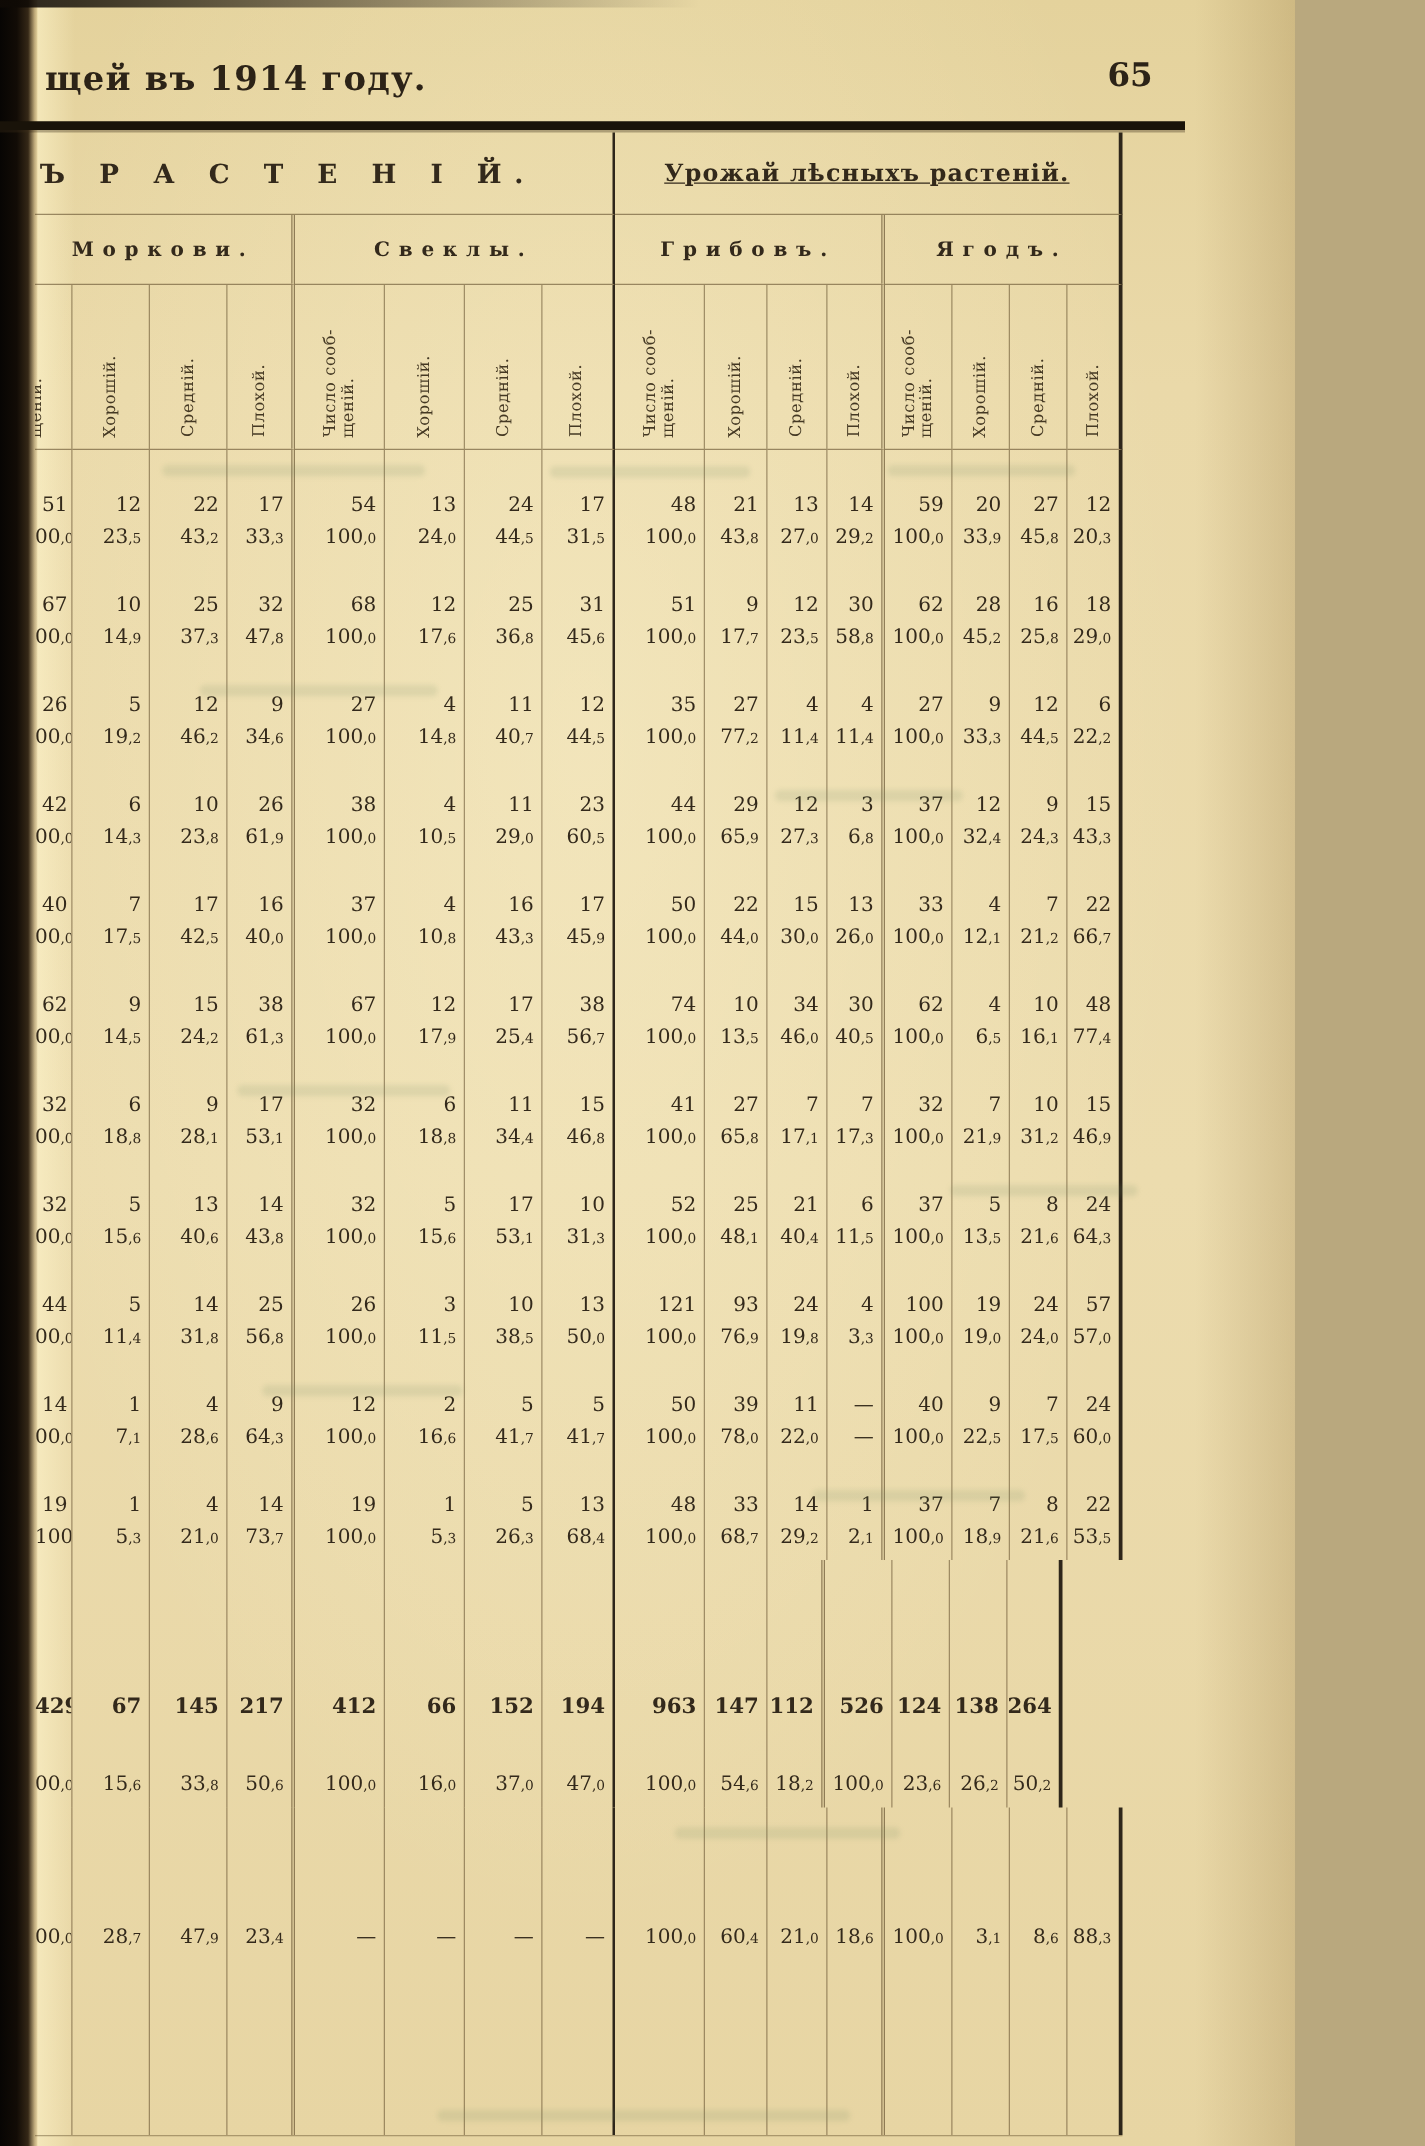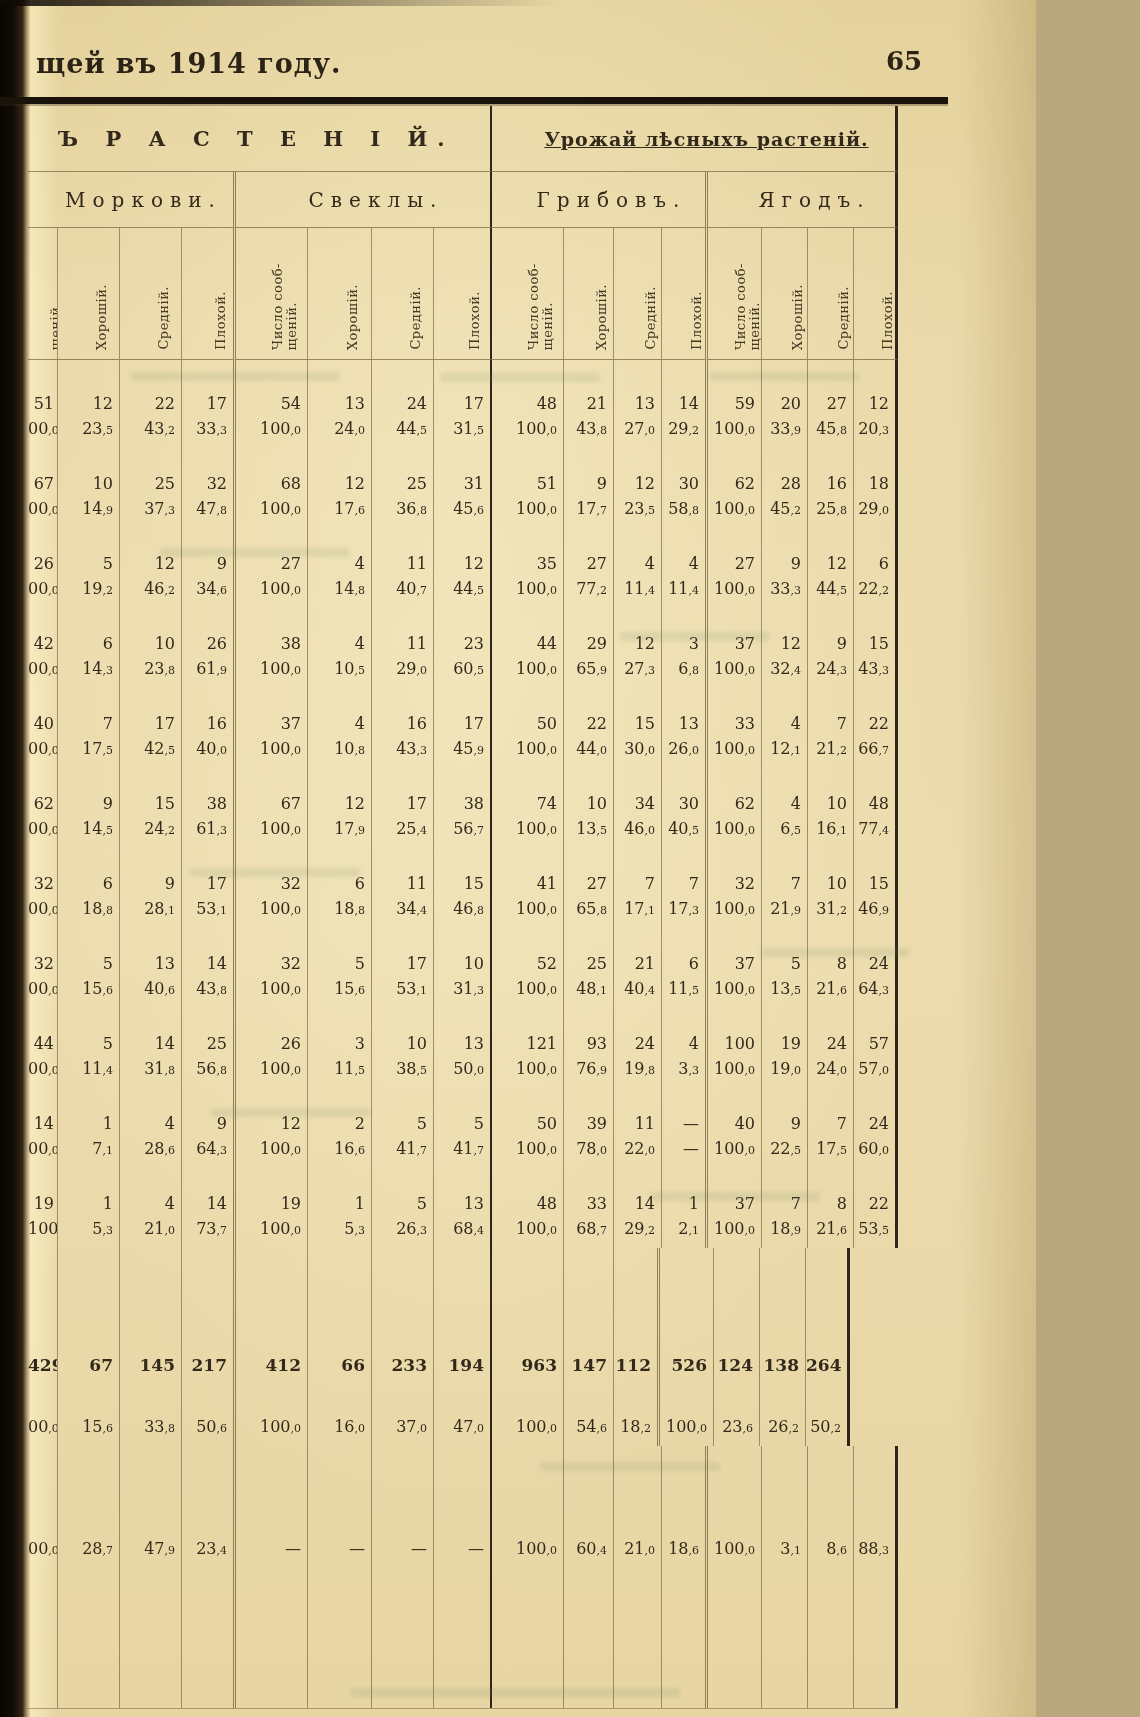--- a/index.html
+++ b/index.html
@@ -27,30 +27,30 @@
   .rule{position:absolute;top:97px;left:0;width:948px;height:7px;background:#191309;box-shadow:0 2px 0 rgba(60,45,25,.35);}
 
   .htable{position:absolute;top:106px;left:28px;width:870px;}
   .band{display:flex;box-sizing:border-box;}
   .band > div{box-sizing:border-box;}
   
   .b1{border-right:1px solid rgba(95,75,42,.55);}
   .b2{border-right:3px double rgba(95,75,42,.65);}
   .b3{border-right:2px solid #2e261a;}
   .b4{border-right:3px solid #2e261a;}
-  .bb{border-bottom:1px solid rgba(95,75,42,.6);padding-left:26px;}
+  .bb{border-bottom:1px solid rgba(95,75,42,.6);}
 
   .band-sections > div{height:66px;display:flex;align-items:center;justify-content:center;}
   .sec-left{width:464px;justify-content:flex-start !important;}
   .sec-left span{font-size:21px;font-weight:bold;letter-spacing:10px;margin-left:4px;white-space:nowrap;}
   .sec-right{width:406px;}
   .sec-right span{font-size:19px;font-weight:bold;letter-spacing:1px;text-decoration:underline;}
 
   .band-groups > div{height:56px;display:flex;align-items:center;justify-content:center;
-    font-size:20px;font-weight:normal;letter-spacing:7px;}
+    font-size:16px;font-weight:bold;letter-spacing:7px;}
   .g1{width:208px;} .g2{width:256px;text-align:right;} .g3{width:216px;} .g4{width:190px;text-align:center;}
 
   .band-cols > div{height:132px;display:flex;align-items:flex-end;justify-content:center;
     padding-bottom:9px;overflow:hidden;}
   .vh{writing-mode:vertical-rl;transform:rotate(180deg);font-size:13px;color:#443823;
     letter-spacing:.5px;line-height:14px;white-space:nowrap;}
   .c0{width:30px;} .c1{width:62px;} .c2{width:62px;} .c3{width:54px;}
   .c4{width:72px;} .c5{width:64px;} .c6{width:62px;} .c7{width:58px;}
   .c8{width:72px;} .c9{width:50px;} .c10{width:48px;} .c11{width:46px;}
   .c12{width:54px;} .c13{width:46px;} .c14{width:46px;} .c15{width:44px;}
@@ -899,21 +899,21 @@
           </div>
           <div class="c4 b1">
             <div class="ln cnt">412</div>
             <div class="ln pct">100<span class="dec">,0</span></div>
           </div>
           <div class="c5 b1">
             <div class="ln cnt">66</div>
             <div class="ln pct">16<span class="dec">,0</span></div>
           </div>
           <div class="c6 b1">
-            <div class="ln cnt">233</div>
+            <div class="ln cnt">152</div>
             <div class="ln pct">37<span class="dec">,0</span></div>
           </div>
           <div class="c7 b3">
             <div class="ln cnt">194</div>
             <div class="ln pct">47<span class="dec">,0</span></div>
           </div>
           <div class="c8 b1">
             <div class="ln cnt">963</div>
             <div class="ln pct">100<span class="dec">,0</span></div>
           </div>

